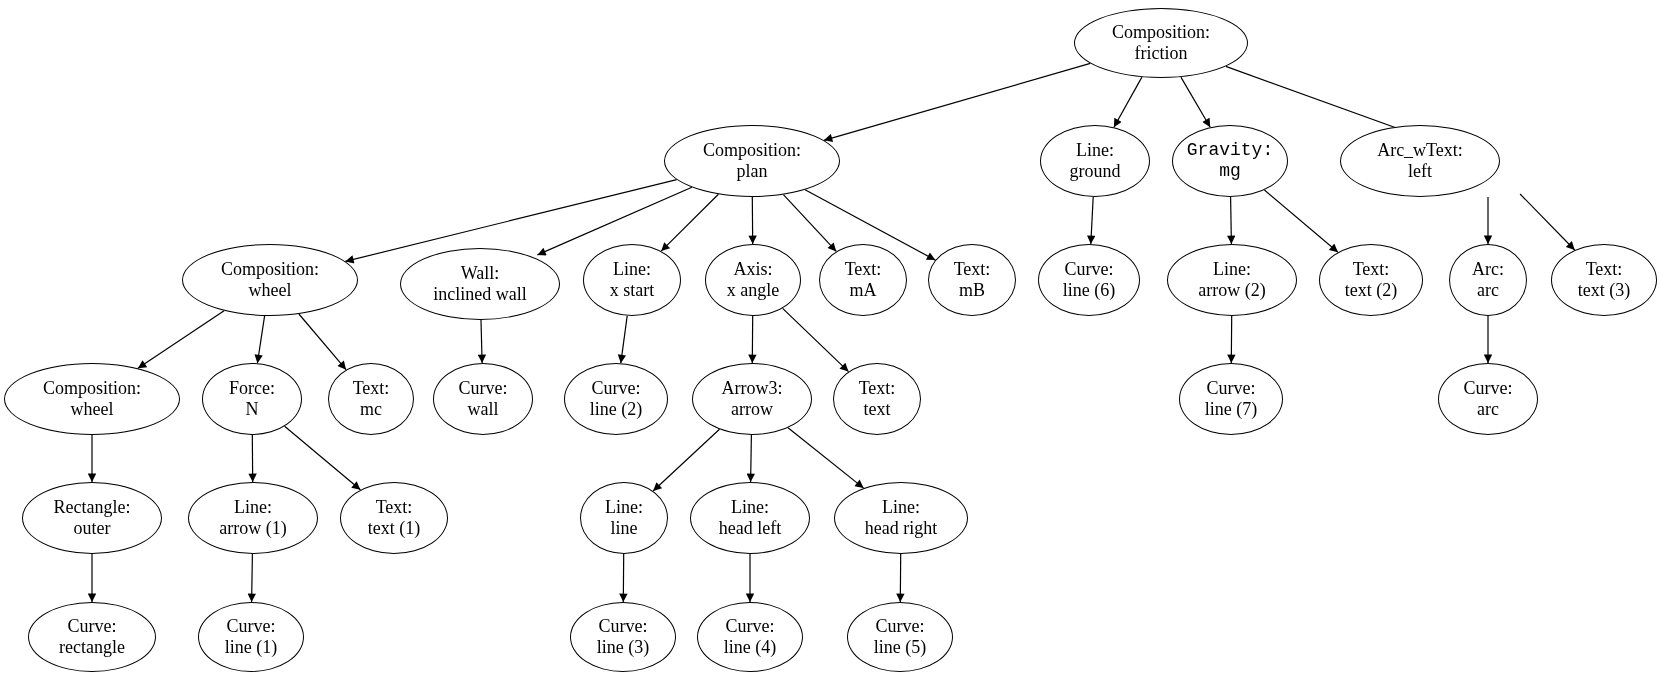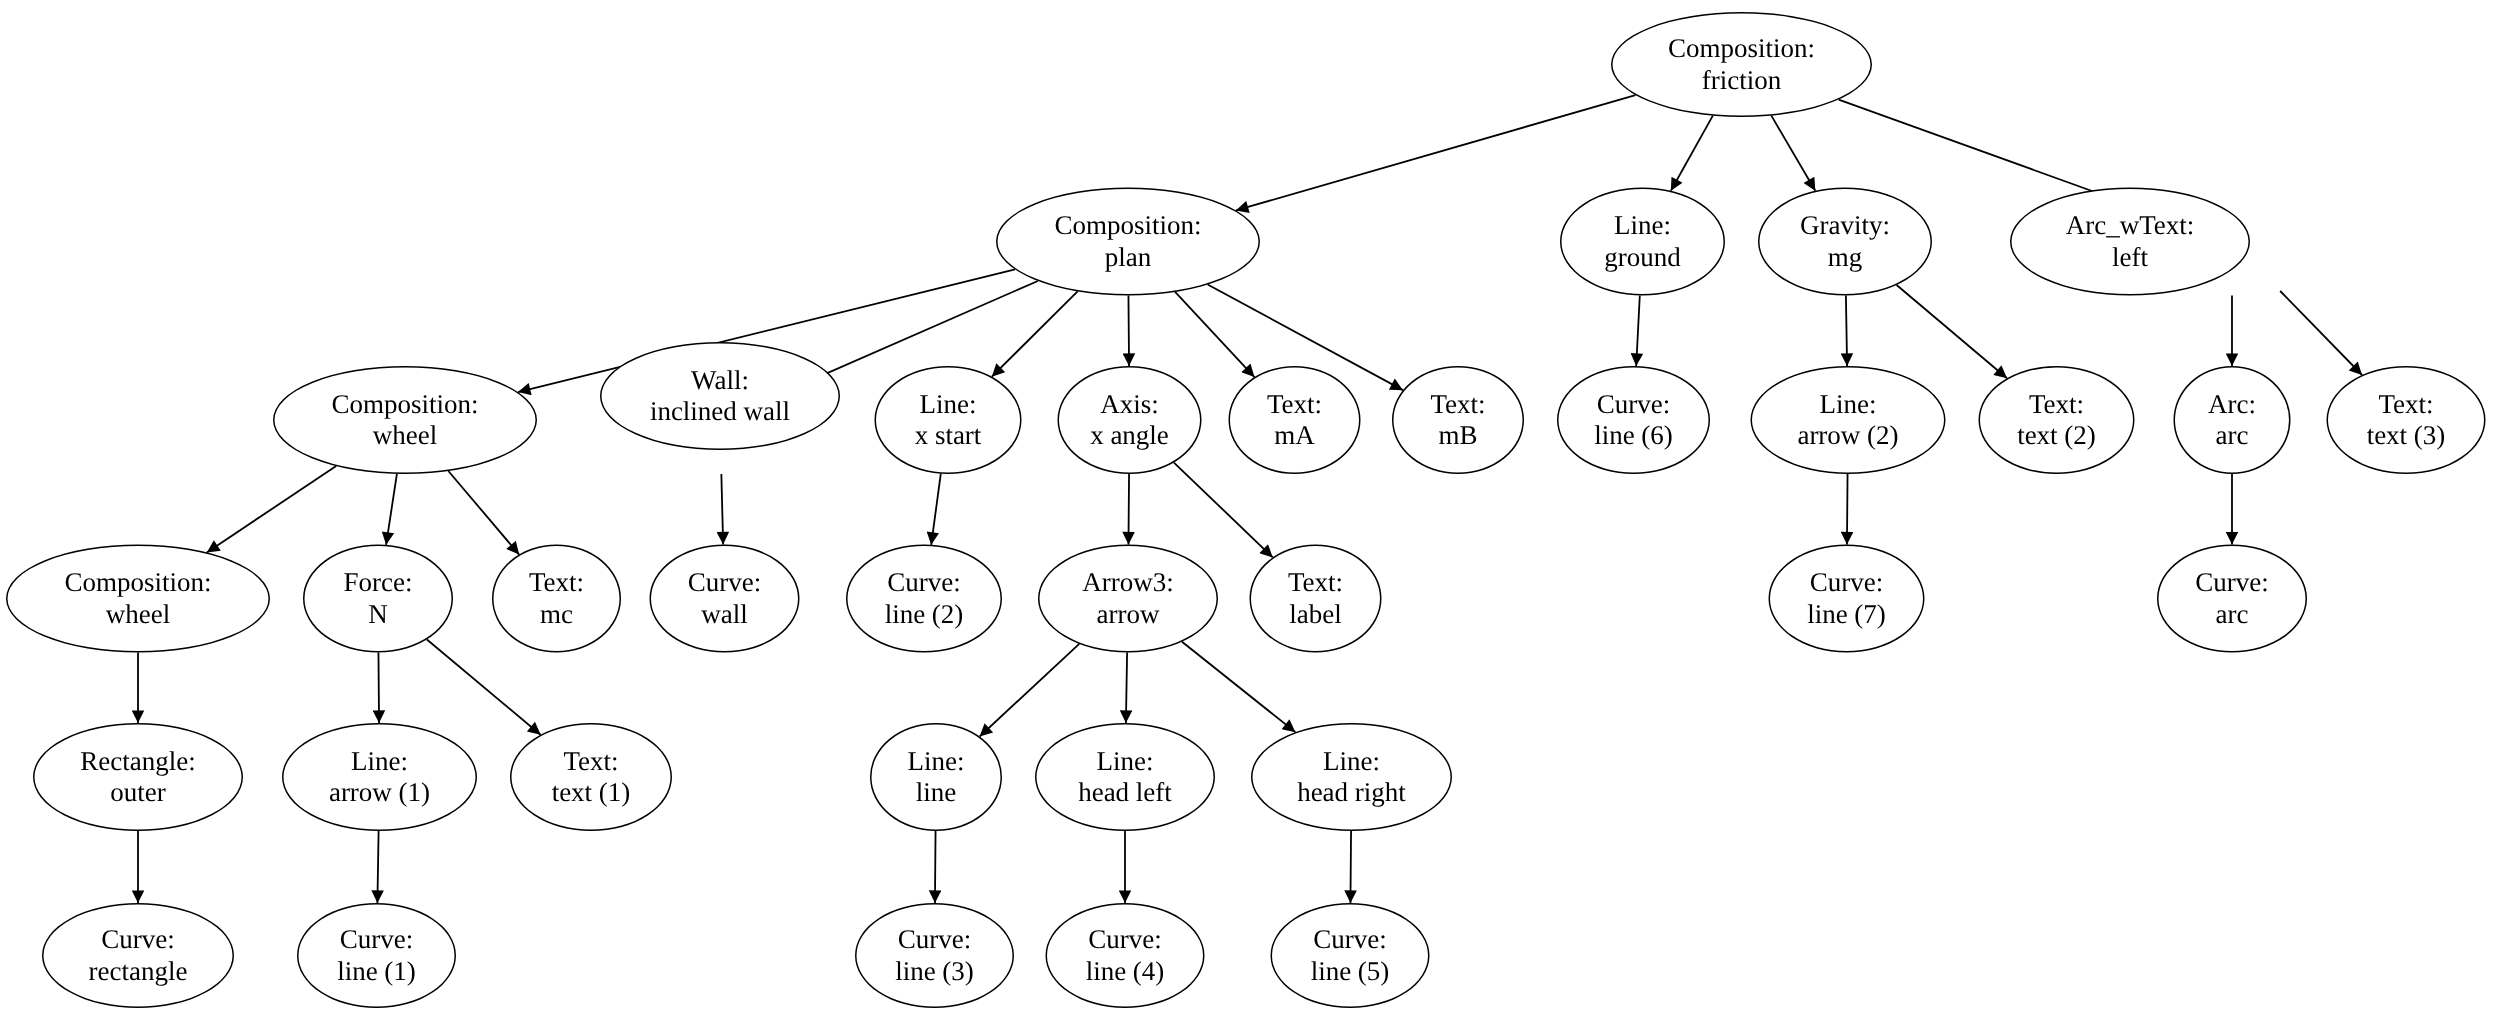--- a/index.html
+++ b/index.html
@@ -89,33 +89,33 @@
         <span>friction</span>
       </div>
       <div class="node" style="left: 664px; top: 125px; width: 176px; height: 72px;">
         <span>Composition:</span>
         <span>plan</span>
       </div>
       <div class="node" style="left: 1040px; top: 125px; width: 110px; height: 72px;">
         <span>Line:</span>
         <span>ground</span>
       </div>
-      <div class="node" style="left: 1172px; top: 125px; width: 116px; height: 72px;">
+      <div class="node" style="left: 1172px; top: 125px; width: 116px; height: 72px; font-family: Liberation Mono, monospace;">
         <span>Gravity:</span>
         <span>mg</span>
       </div>
       <div class="node" style="left: 1340px; top: 125px; width: 160px; height: 72px;">
         <span>Arc_wText:</span>
         <span>left</span>
       </div>
       <div class="node" style="left: 182px; top: 244px; width: 176px; height: 72px;">
         <span>Composition:</span>
         <span>wheel</span>
       </div>
-      <div class="node" style="left: 400px; top: 228px; width: 160px; height: 72px;">
+      <div class="node" style="left: 400px; top: 248px; width: 160px; height: 72px;">
         <span>Wall:</span>
         <span>inclined wall</span>
       </div>
       <div class="node" style="left: 583px; top: 244px; width: 98px; height: 72px;">
         <span>Line:</span>
         <span>x start</span>
       </div>
       <div class="node" style="left: 705px; top: 244px; width: 96px; height: 72px;">
         <span>Axis:</span>
         <span>x angle</span>
@@ -167,21 +167,21 @@
       <div class="node" style="left: 564px; top: 363px; width: 104px; height: 72px;">
         <span>Curve:</span>
         <span>line (2)</span>
       </div>
       <div class="node" style="left: 692px; top: 363px; width: 120px; height: 72px;">
         <span>Arrow3:</span>
         <span>arrow</span>
       </div>
       <div class="node" style="left: 833px; top: 363px; width: 88px; height: 72px;">
         <span>Text:</span>
-        <span>label</span>
+        <span>text</span>
       </div>
       <div class="node" style="left: 1179px; top: 363px; width: 104px; height: 72px;">
         <span>Curve:</span>
         <span>line (7)</span>
       </div>
       <div class="node" style="left: 1438px; top: 363px; width: 100px; height: 72px;">
         <span>Curve:</span>
         <span>arc</span>
       </div>
       <div class="node" style="left: 22px; top: 482px; width: 140px; height: 72px;">

